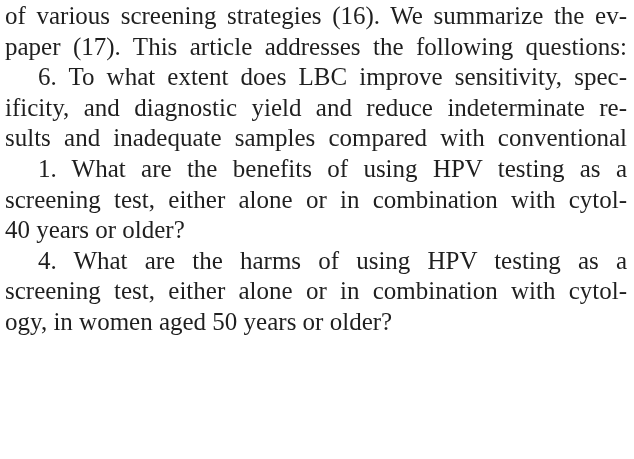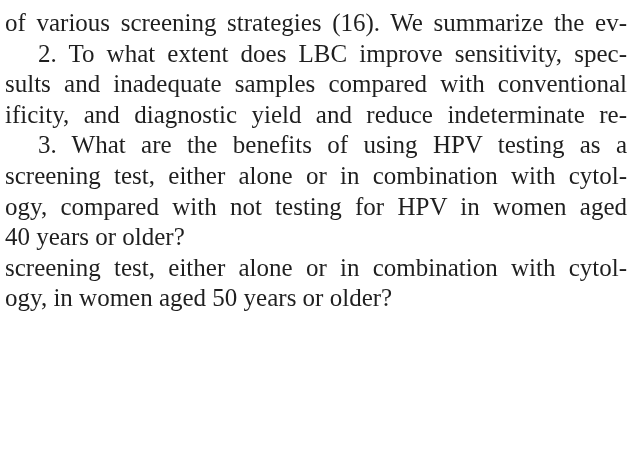--- a/index.html
+++ b/index.html
@@ -9,21 +9,21 @@
   }
   body {
     width: 634px;
     height: 459px;
     overflow: hidden;
   }
   .page {
     box-sizing: border-box;
     width: 634px;
     height: 459px;
-    padding: 8px 7px 0 5px;
+    padding: 1px 7px 0 5px;
     background: #ffffff;
     font-family: "Liberation Serif", "DejaVu Serif", serif;
     font-size: 25px;
     line-height: 30.6px;
     color: #1f1f1f;
   }
   .line {
     height: 30.6px;
     white-space: nowrap;
     overflow: visible;
@@ -37,22 +37,23 @@
   
   .line.ind {
     text-indent: 33px;
   }
 </style>
 </head>
 <body>
 
 <div class="page">
   <div class="line j">of various screening strategies (16). We summarize the ev-</div>
-  <div class="line j ind">2. To what extent does LBC improve sensitivity, spec-</div>
+  <div class="line j">paper (17). This article addresses the following questions:</div>
+  <div class="line j ind">6. To what extent does LBC improve sensitivity, spec-</div>
+  <div class="line j">ificity, and diagnostic yield and reduce indeterminate re-</div>
   <div class="line j">sults and inadequate samples compared with conventional</div>
-  <div class="line j">ificity, and diagnostic yield and reduce indeterminate re-</div>
-  <div class="line j ind">3. What are the benefits of using HPV testing as a</div>
+  <div class="line j ind">1. What are the benefits of using HPV testing as a</div>
   <div class="line j">screening test, either alone or in combination with cytol-</div>
-  <div class="line j">ogy, compared with not testing for HPV in women aged</div>
   <div class="line">40 years or older?</div>
+  <div class="line j ind">4. What are the harms of using HPV testing as a</div>
   <div class="line j">screening test, either alone or in combination with cytol-</div>
   <div class="line">ogy, in women aged 50 years or older?</div>
 </div>
 
 </body></html>

